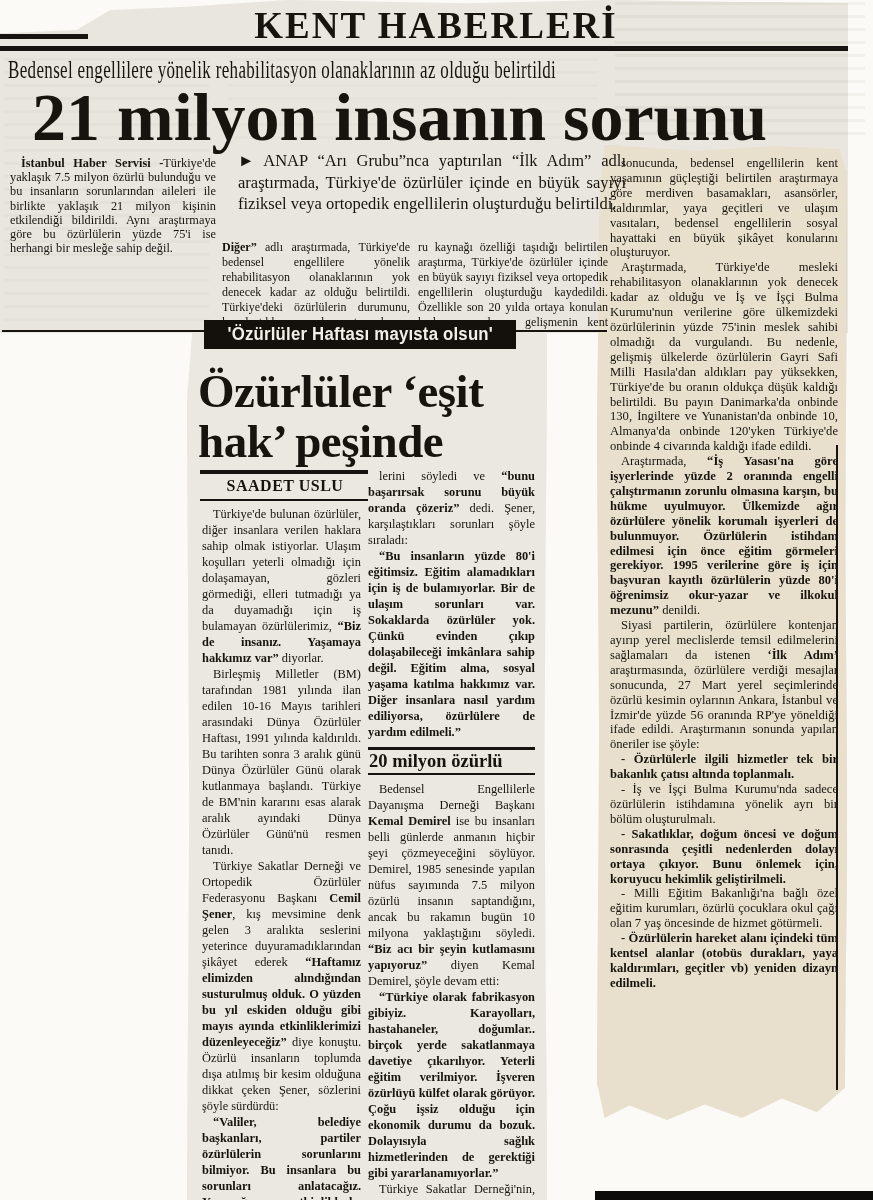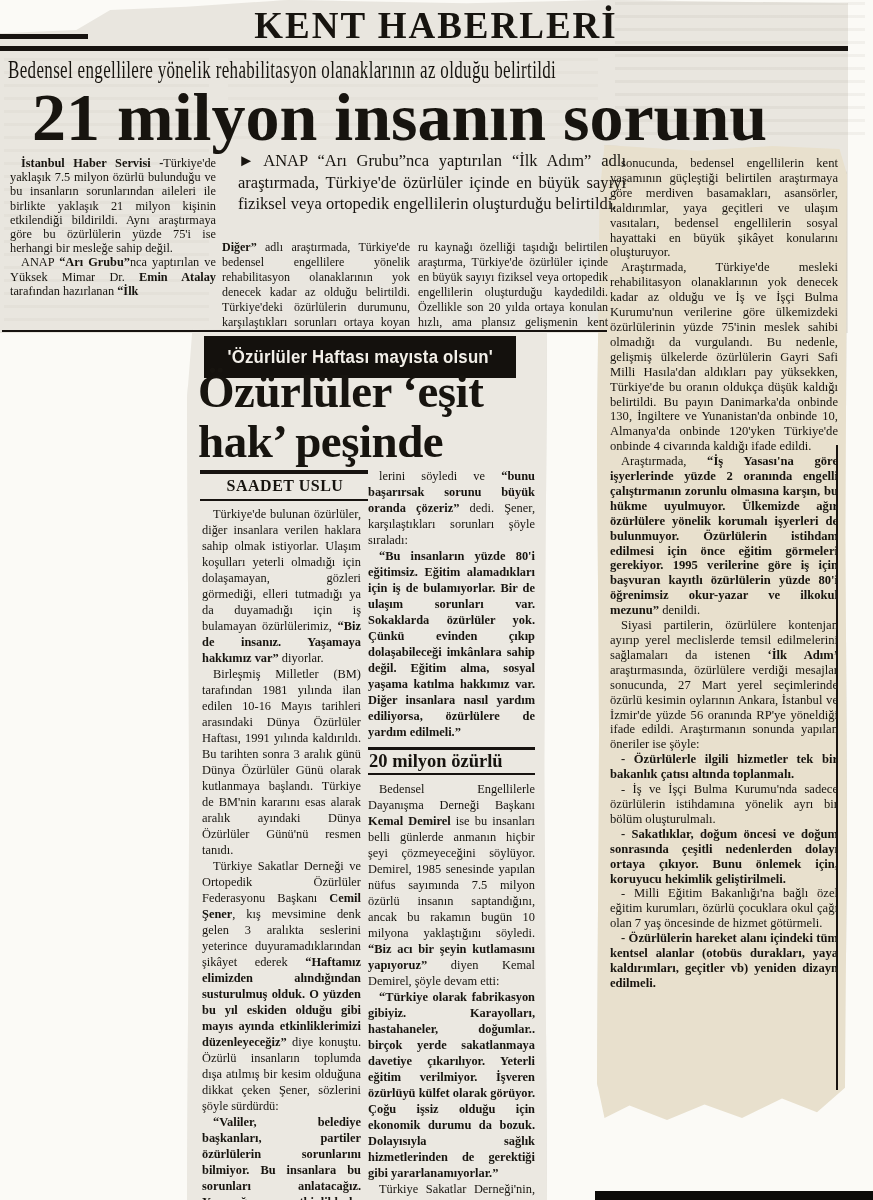--- a/index.html
+++ b/index.html
@@ -57,21 +57,21 @@
   #a1-col1{left:10px; top:156px; width:206px; height:174px; font-size:12.3px; line-height:14.2px;}
   #a1-lead{left:238px; top:150px; width:388px; height:88px; font-size:16.5px; line-height:21.5px;}
   #a1-lead p{text-indent:0;}
   #a1-col2a{left:222px; top:240px; width:188px; height:92px; font-size:12px; line-height:15px;}
   #a1-col2a p{text-indent:0;}
   #a1-col2b{left:418px; top:240px; width:190px; height:92px; font-size:12px; line-height:15px;}
   #a1-col2b p{text-indent:0;}
   #a1-col3{left:610px; top:156px; width:228px; height:934px; font-size:12.6px; line-height:14.9px;}
   
   #banner{
-    position:absolute; left:204px; top:336px; width:312px; height:42px;
+    position:absolute; left:204px; top:320px; width:312px; height:29px;
     background:#14110d; color:#f2efe8; display:flex; align-items:center; justify-content:center;
     font-family:"Liberation Sans","DejaVu Sans",sans-serif; font-weight:700;
   }
   #banner span{display:inline-block; transform:scaleX(.96); font-size:17.5px; white-space:nowrap; letter-spacing:.2px;}
   #headline2{position:absolute; left:198px; top:366px; width:380px;
     font-size:47px; font-weight:800; line-height:50px; letter-spacing:-.5px;}
   #byline{
     position:absolute; left:200px; top:470px; width:166px;
     border-top:4px solid #171310; border-bottom:2px solid #171310;
     padding:3px 0 4px 2px; font-size:16px; font-weight:700; letter-spacing:.5px;text-align:center;
@@ -103,21 +103,20 @@
   <div class="rule" id="rule-frag"></div>
   <div class="rule" id="rule-masthead"></div>
 
   <div id="kicker">
     <span>Bedensel engellilere yönelik rehabilitasyon olanaklarının az olduğu belirtildi</span>
   </div>
   <div id="headline1">21 milyon insanın sorunu</div>
 
   <div class="colbody" id="a1-col1">
       <p><b>İstanbul Haber Servisi -</b><span>Türkiye'de yaklaşık 7.5 milyon özürlü bulunduğu ve bu insanların sorunlarından aileleri ile birlikte yaklaşık 21 milyon kişinin etkilendiği bildirildi. Aynı araştırmaya göre bu özürlülerin yüzde 75'i ise herhangi bir mesleğe sahip değil.</span></p>
-      <p><span>ANAP </span><b>“Arı Grubu”</b><span>nca yaptırılan ve Yüksek Mimar Dr. </span><b>Emin Atalay</b><span> tarafından hazırlanan </span><b>“İlk</b></p>
     </div>
   <div class="colbody" id="a1-lead">
       <p><span>► ANAP “Arı Grubu”nca yaptırılan “İlk Adım” adlı araştırmada, Türkiye'de özürlüler içinde en büyük sayıyı fiziksel veya ortopedik engellilerin oluşturduğu belirtildi.</span></p>
     </div>
   <div class="colbody" id="a1-col2a">
       <p><b>Diğer”</b><span> adlı araştırmada, Türkiye'de bedensel engellilere yönelik rehabilitasyon olanaklarının yok denecek kadar az olduğu belirtildi. Türkiye'deki özürlülerin durumunu, karşılaştıkları sorunları ortaya koyan ve bu konuda yapılan ilk başvu-</span></p>
     </div>
   <div class="colbody" id="a1-col2b">
       <p><span>ru kaynağı özelliği taşıdığı belirtilen araştırma, Türkiye'de özürlüler içinde en büyük sayıyı fiziksel veya ortopedik engellilerin oluşturduğu kaydedildi. Özellikle son 20 yılda ortaya konulan hızlı, ama plansız gelişmenin kent yaşamına yansıması</span></p>
     </div>

